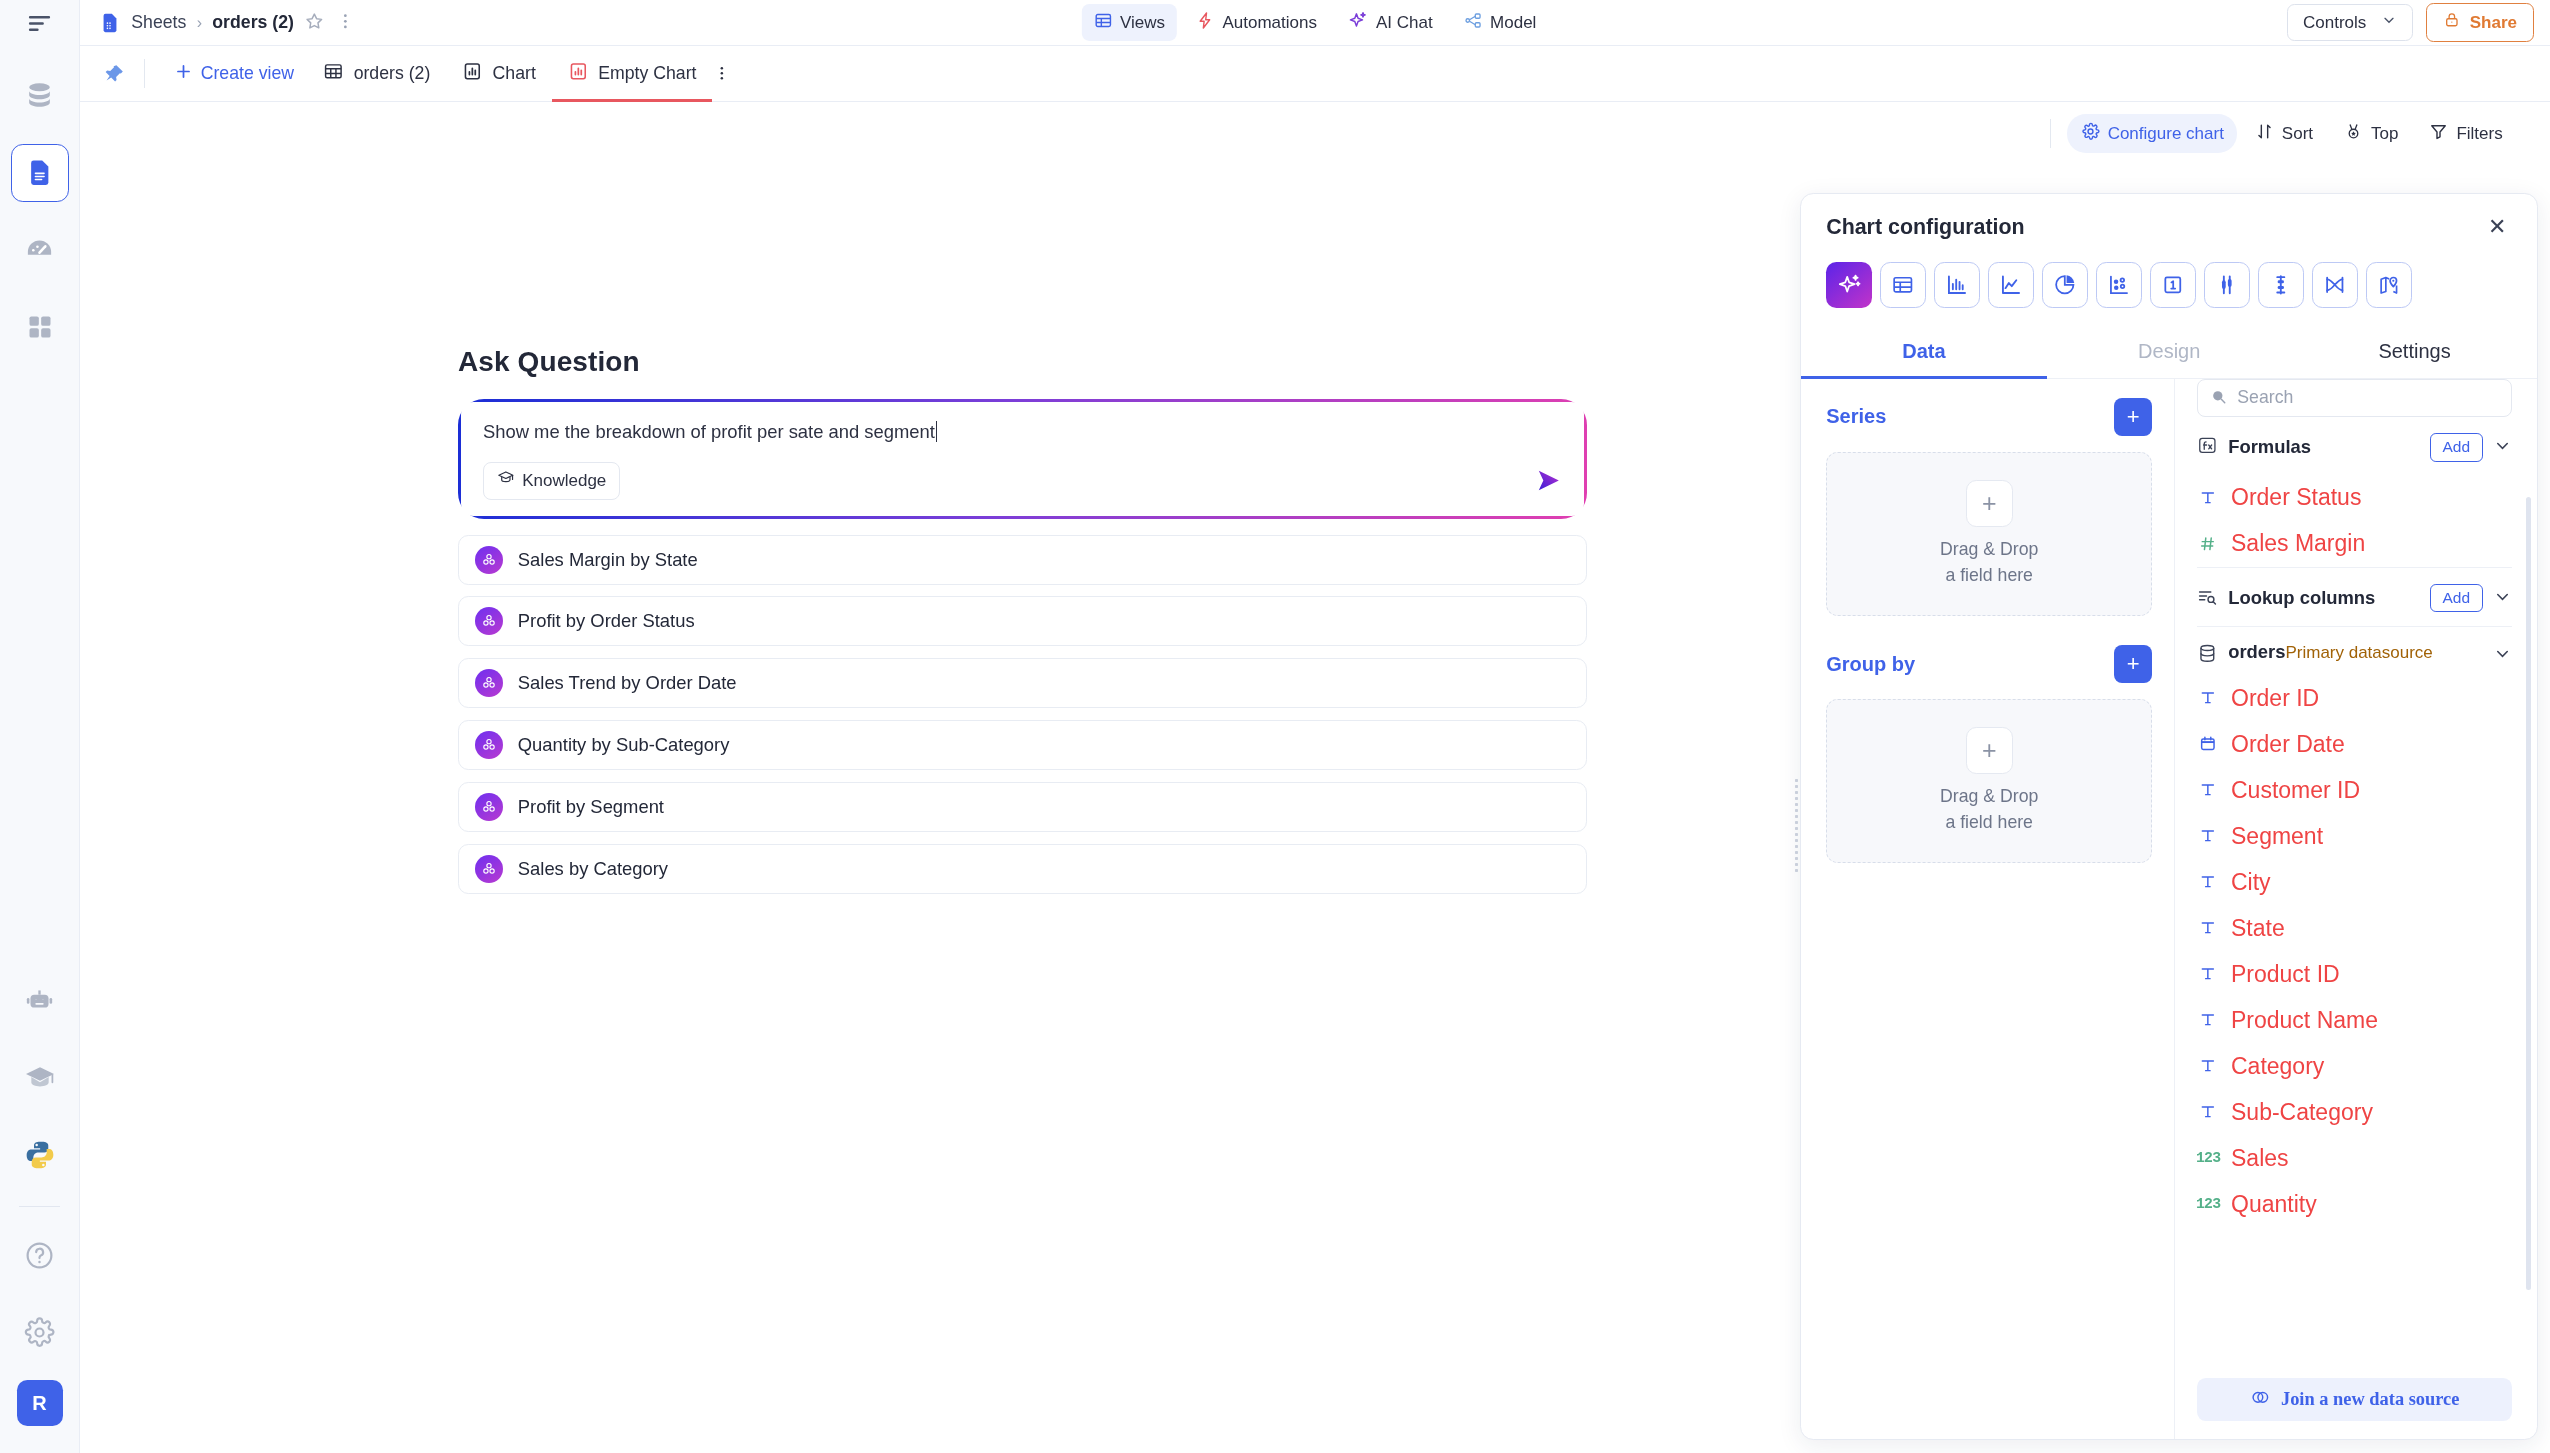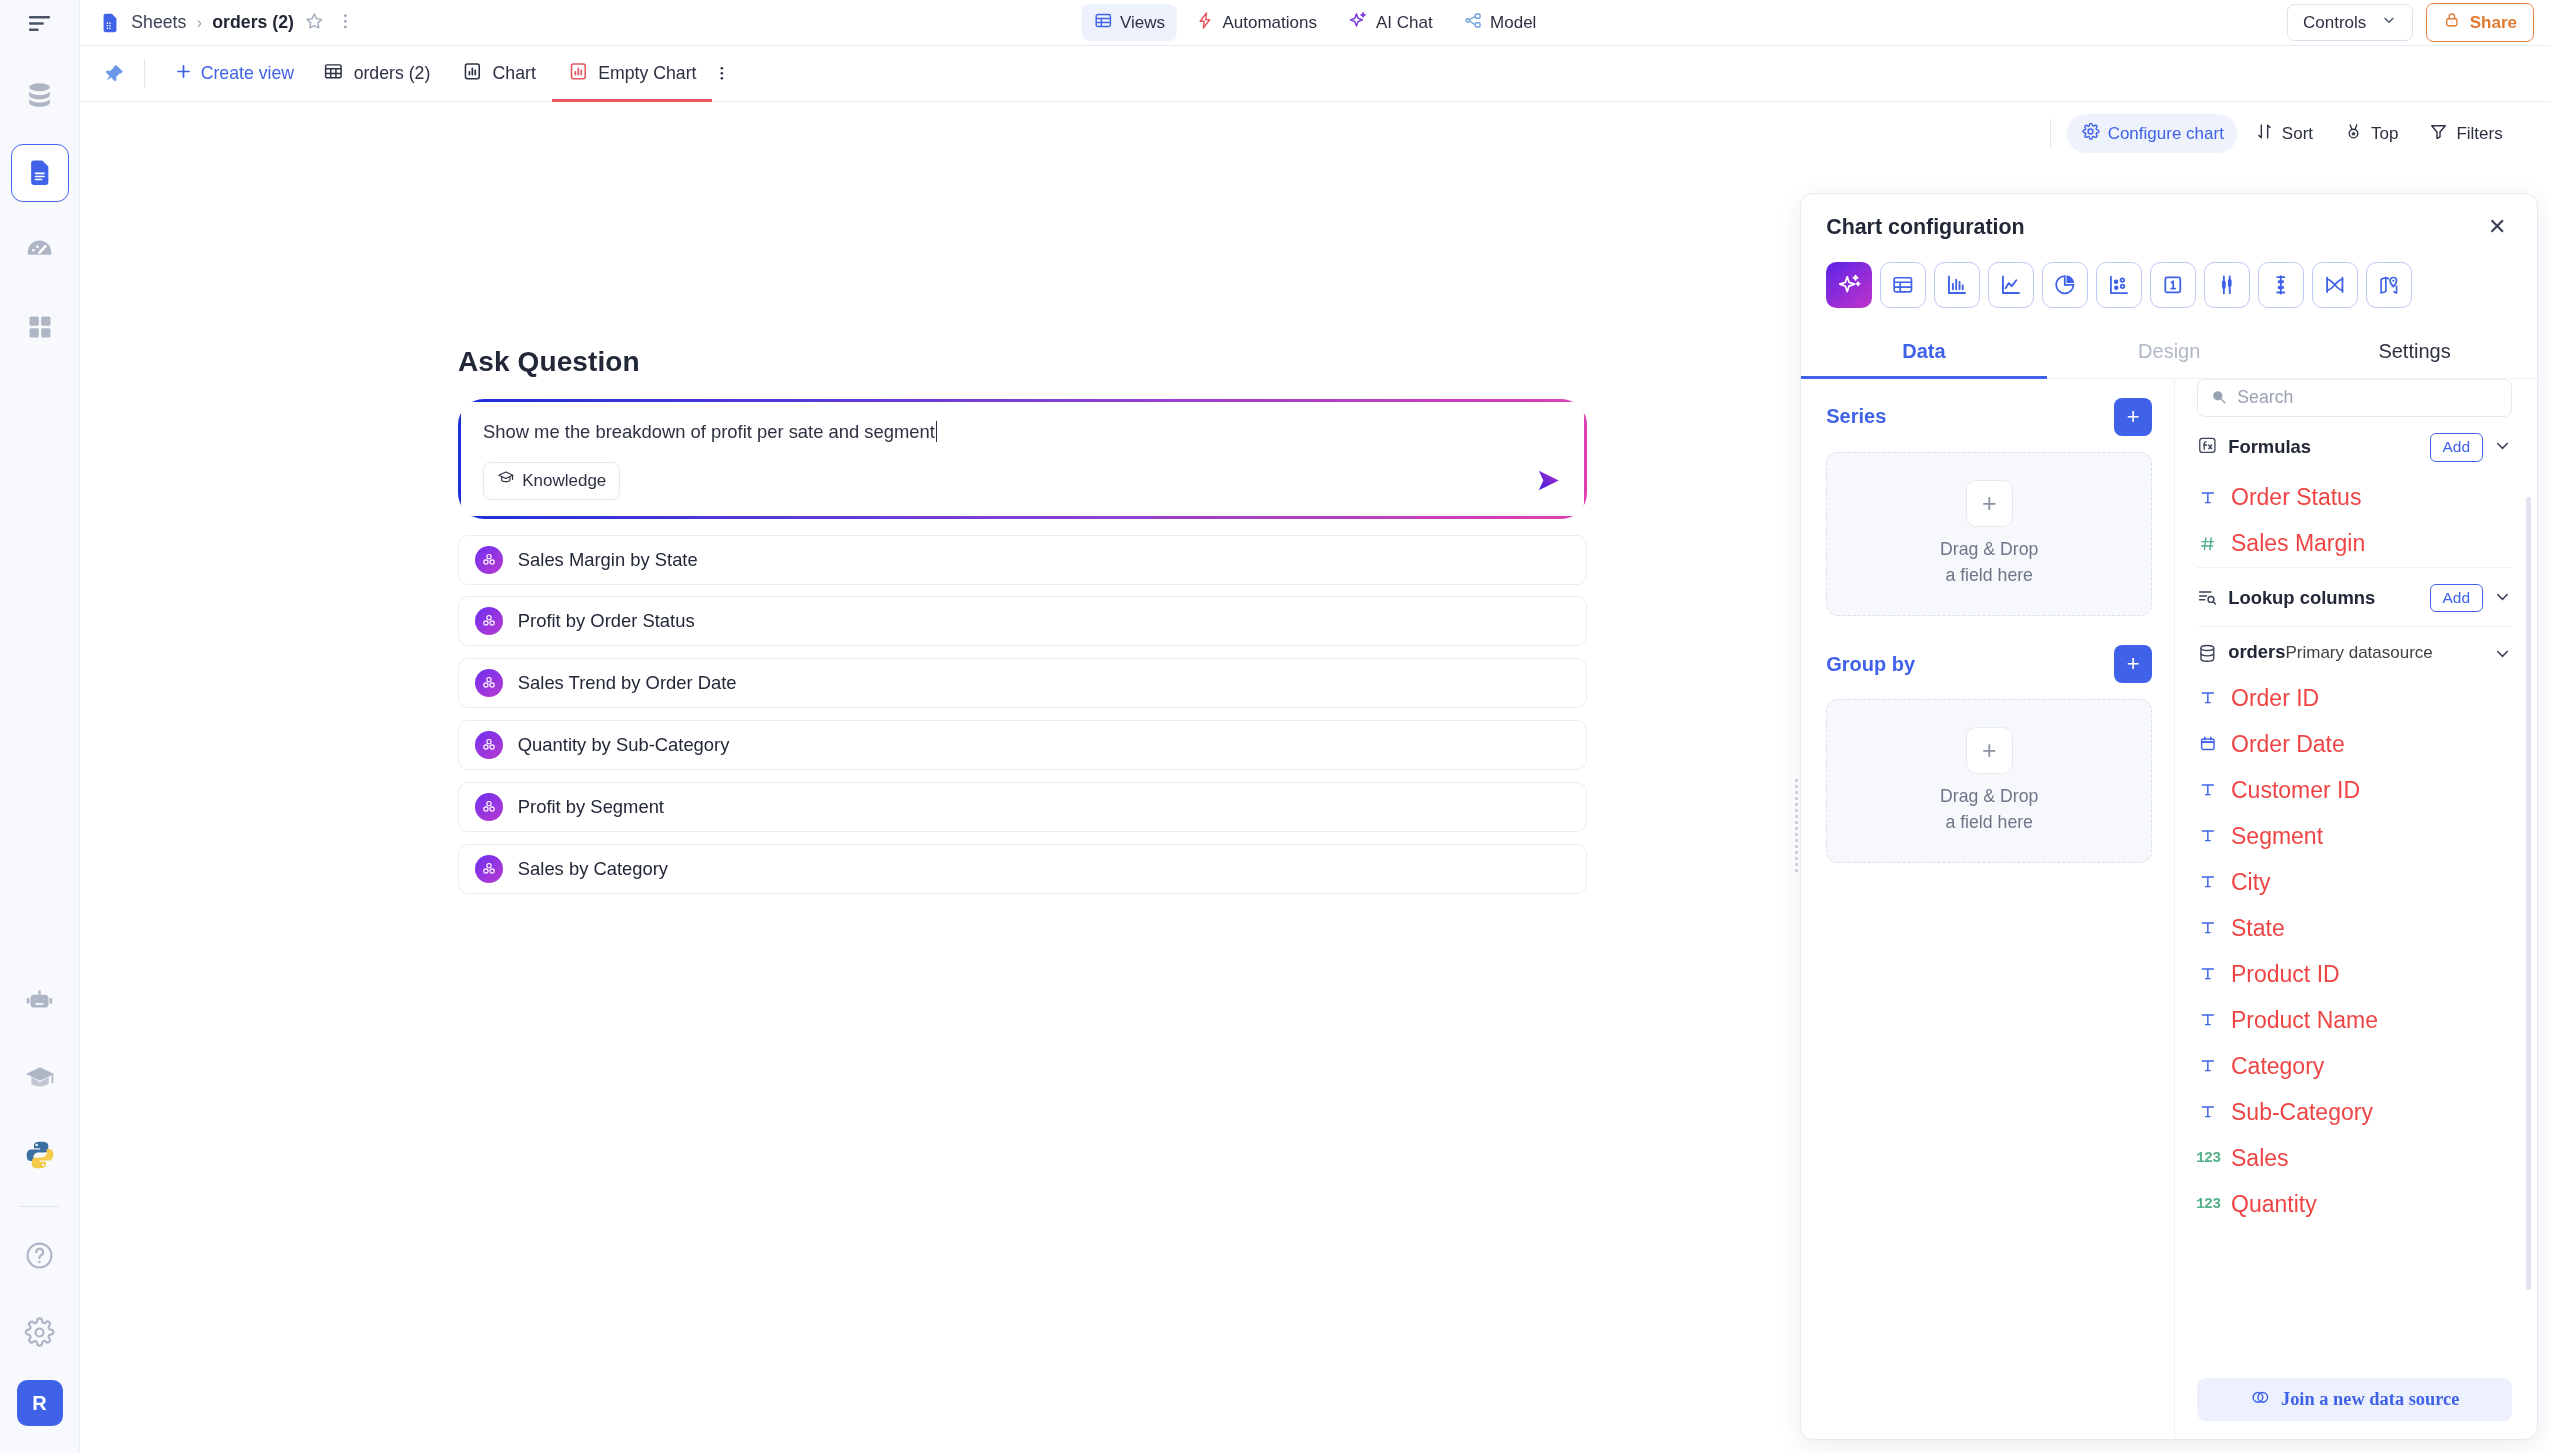--- a/index.html
+++ b/index.html
@@ -268,21 +268,21 @@
   }
   .grp-name { font-size: 18.4px; font-weight: 700; color: #232838; }
   .grp-spacer { flex: 1 1 auto; }
   .add-btn {
     border: 0.7px solid #3f62e8; border-radius: 5.9px; color: #3f62e8;
     font-size: 15.5px; padding: 4.4px 11.8px; cursor: pointer; background: #fff;
   }
   .chev { width: 19px; height: 19px; cursor: pointer; }
   .grp-divider { height: 0.7px; background: #edf0f6; }
   .ds-head { display: flex; align-items: flex-start; gap: 10.3px; padding: 14.8px 0 8.9px 0; }
-  .ds-sub { font-size: 17px; color: #404040; margin-top: 1.5px; }
+  .ds-sub { font-size: 17px; color: #a16207; margin-top: 1.5px; }
 
   .field {
     display: flex; align-items: center; gap: 11.8px;
     height: 46px; cursor: grab;
   }
   .field-name { font-size: 23px; color: #ef4444; }
   .ftype { width: 22px; flex: 0 0 22px; display: flex; align-items: center; justify-content: center; }
 
   .col-scrollbar {
     position: absolute; right: 5.9px; top: 80px; width: 5.2px; height: 793px;

